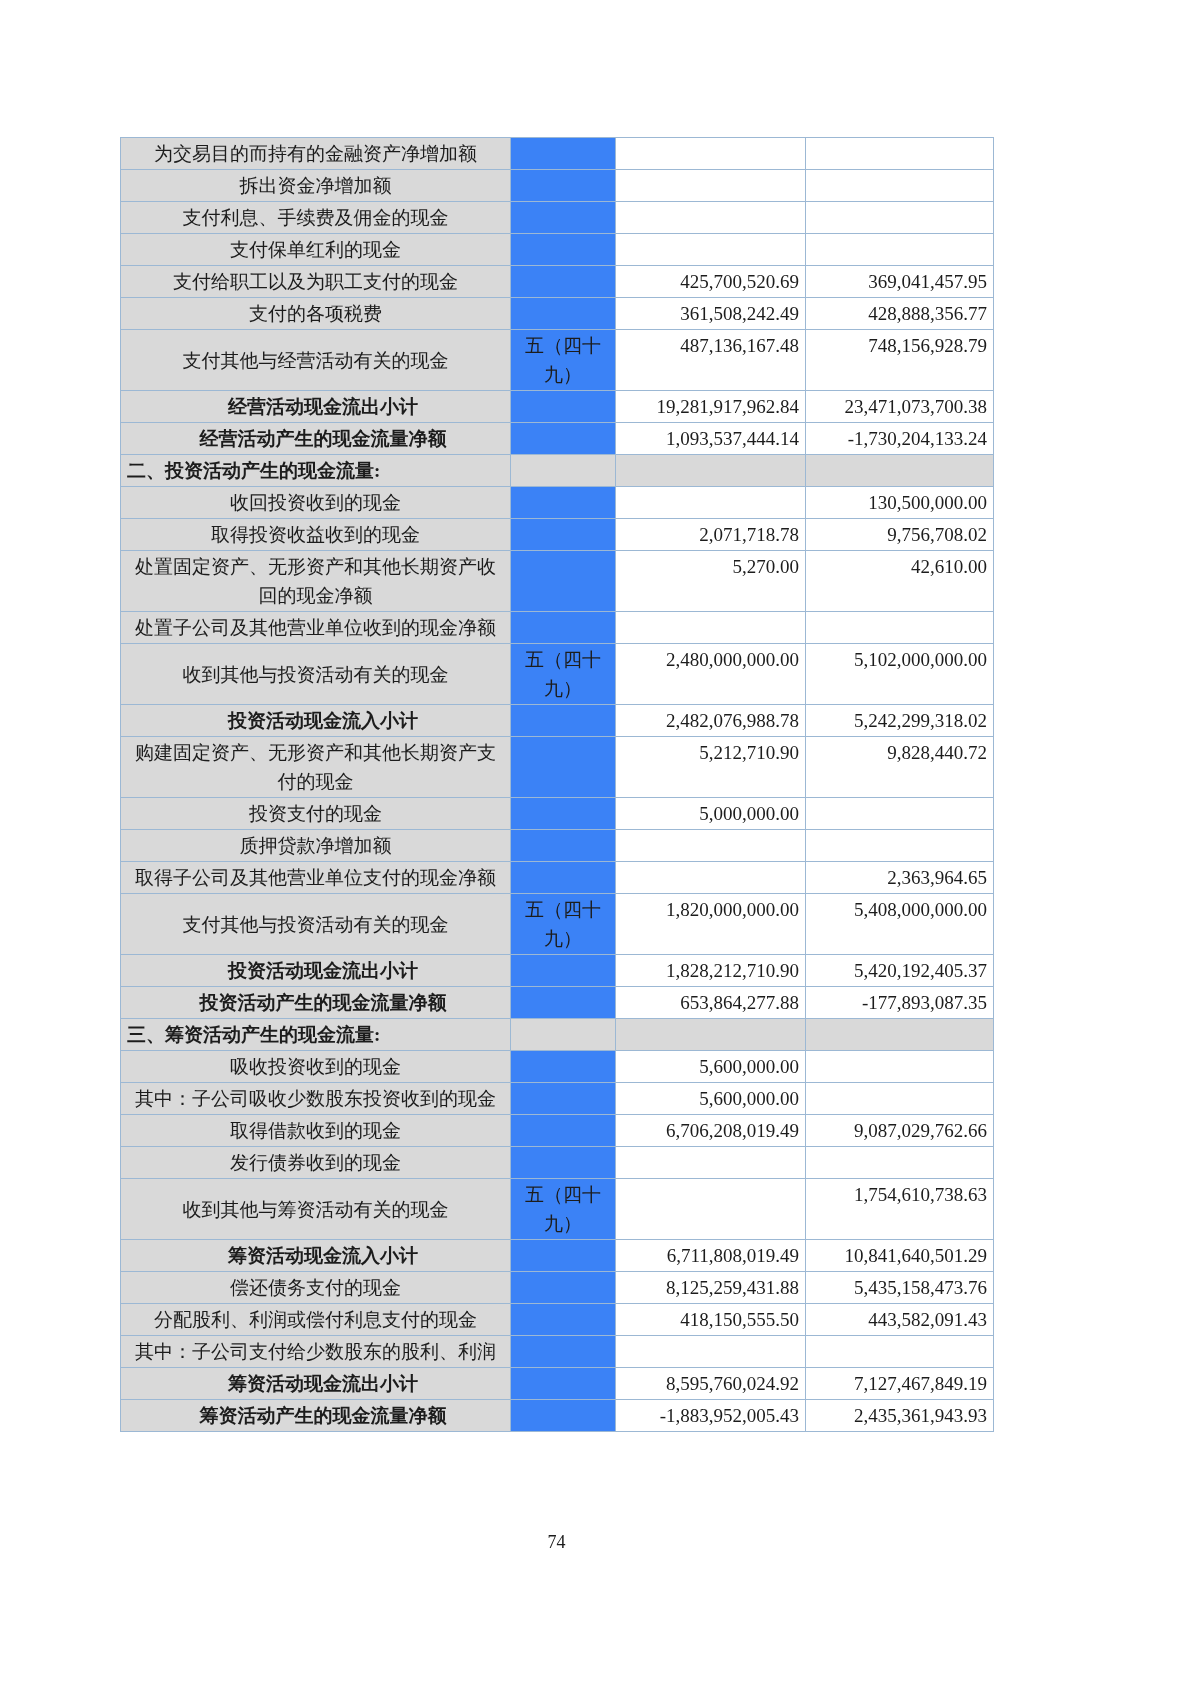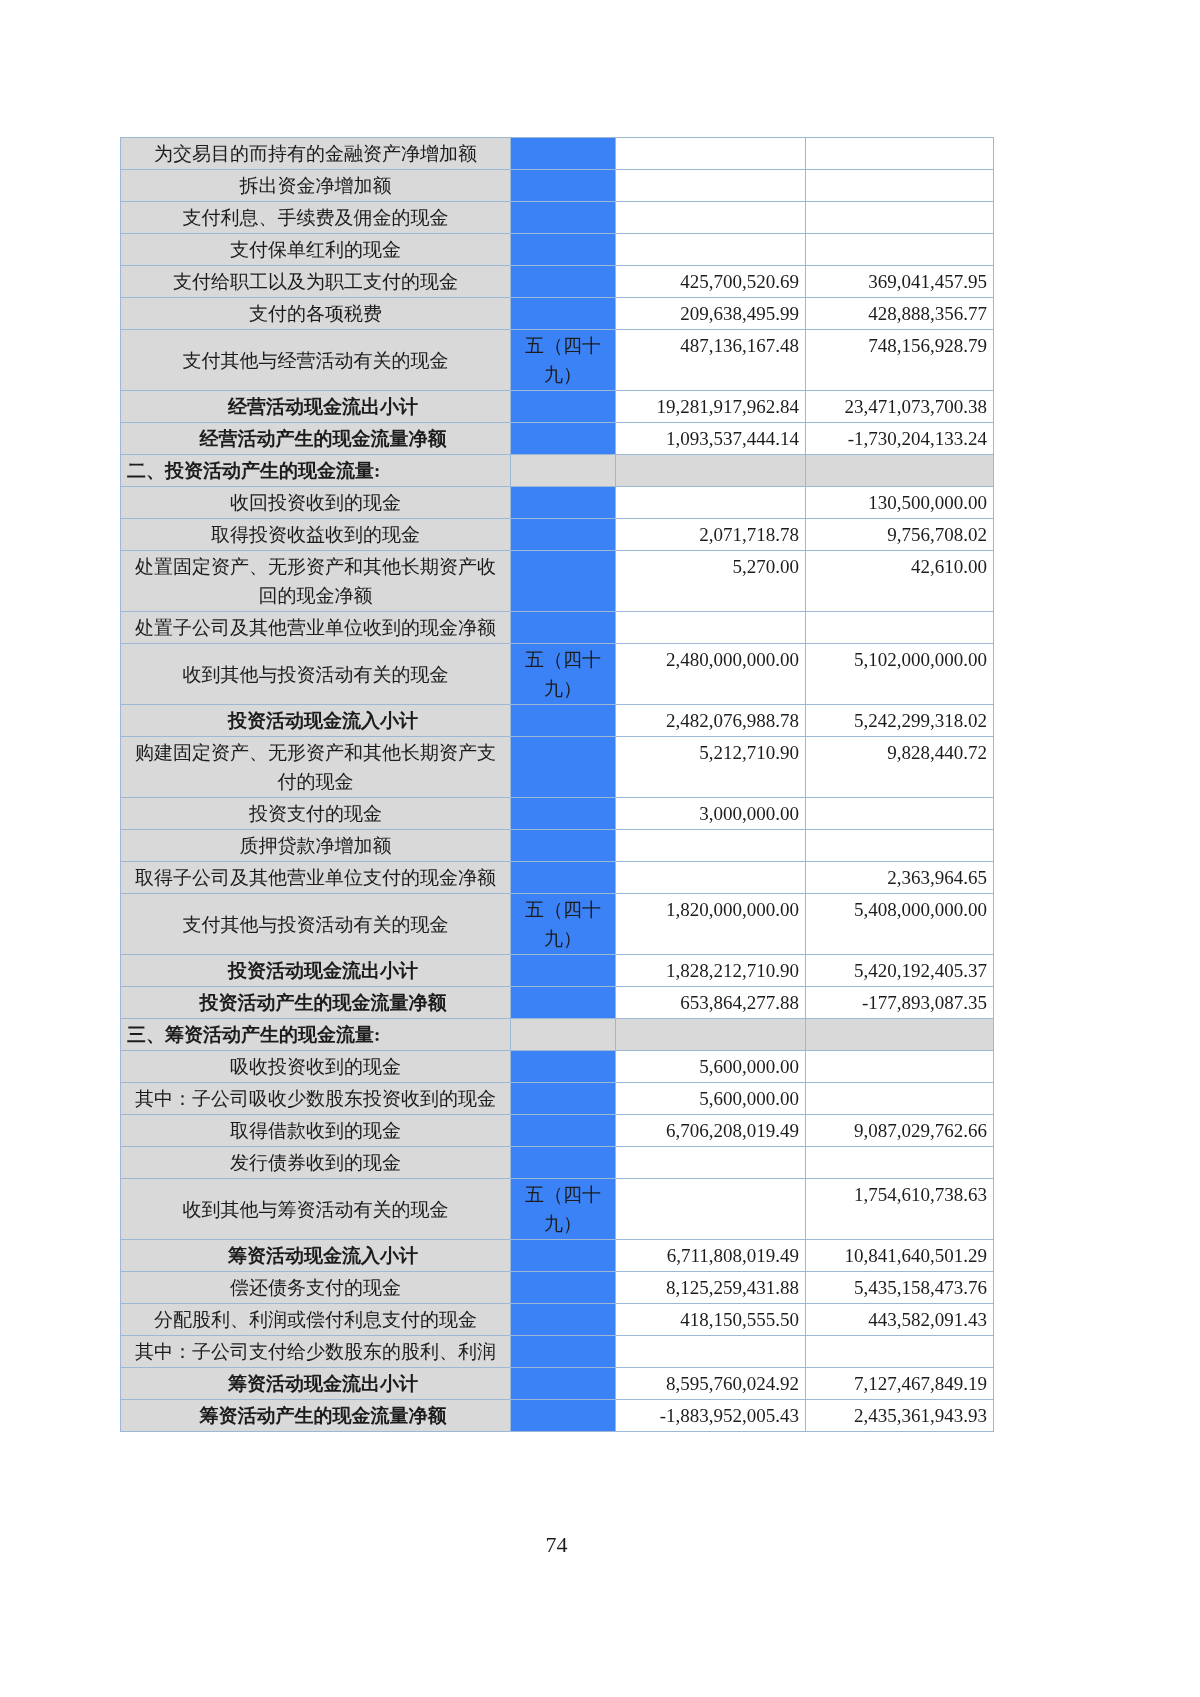--- a/index.html
+++ b/index.html
@@ -63,21 +63,21 @@
     margin-top:26px;
   }
   tr.row-section td.label-cell{
     font-weight:bold;
     text-align:left;
   }
   .page-number{
     width:873px;
     margin:100px 0 0 120px;
     text-align:center;
-    font-size:22px;
+    font-size:18px;
   }
 </style>
 </head>
 <body>
 
 <div class="page">
 
   <table class="cashflow">
     <colgroup>
       <col style="width:390px">
@@ -112,21 +112,21 @@
         </tr>
         <tr class="row-item">
           <td class="label-cell">支付给职工以及为职工支付的现金</td>
           <td class="note-cell"></td>
           <td class="num-cell">425,700,520.69</td>
           <td class="num-cell">369,041,457.95</td>
         </tr>
         <tr class="row-item">
           <td class="label-cell">支付的各项税费</td>
           <td class="note-cell"></td>
-          <td class="num-cell">209,638,495.99</td>
+          <td class="num-cell">361,508,242.49</td>
           <td class="num-cell">428,888,356.77</td>
         </tr>
         <tr class="row-item">
           <td class="label-cell">支付其他与经营活动有关的现金</td>
           <td class="note-cell">五（四十九）</td>
           <td class="num-cell">487,136,167.48</td>
           <td class="num-cell">748,156,928.79</td>
         </tr>
         <tr class="row-subtotal">
           <td class="label-cell">经营活动现金流出小计</td>
@@ -184,21 +184,21 @@
         </tr>
         <tr class="row-item">
           <td class="label-cell">购建固定资产、无形资产和其他长期资产支付的现金</td>
           <td class="note-cell"></td>
           <td class="num-cell">5,212,710.90</td>
           <td class="num-cell">9,828,440.72</td>
         </tr>
         <tr class="row-item">
           <td class="label-cell">投资支付的现金</td>
           <td class="note-cell"></td>
-          <td class="num-cell">3,000,000.00</td>
+          <td class="num-cell">5,000,000.00</td>
           <td class="num-cell"></td>
         </tr>
         <tr class="row-item">
           <td class="label-cell">质押贷款净增加额</td>
           <td class="note-cell"></td>
           <td class="num-cell"></td>
           <td class="num-cell"></td>
         </tr>
         <tr class="row-item">
           <td class="label-cell">取得子公司及其他营业单位支付的现金净额</td>

